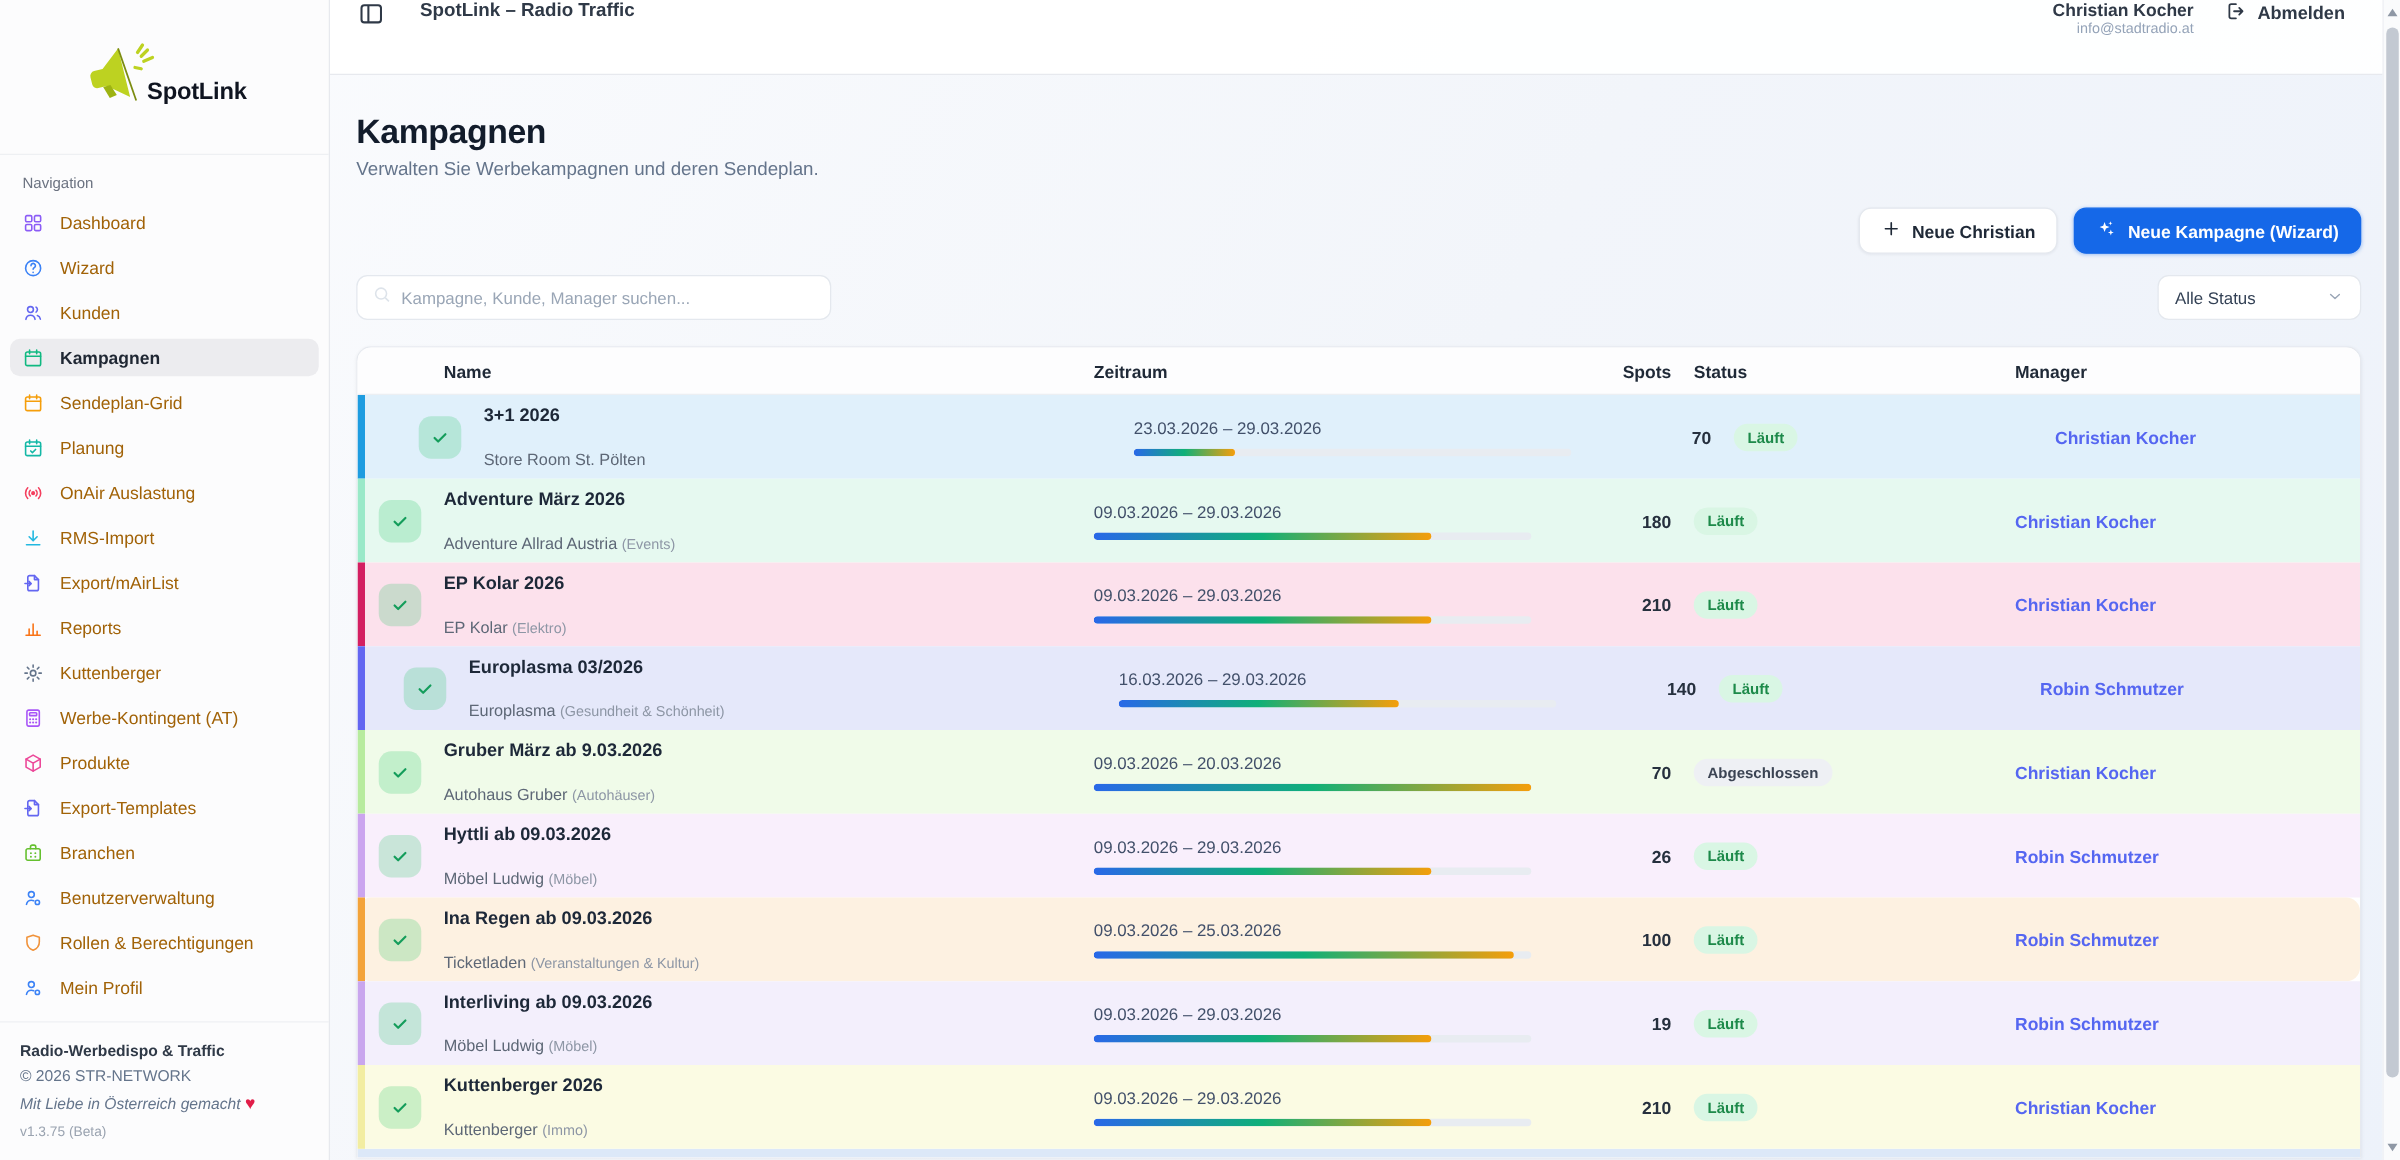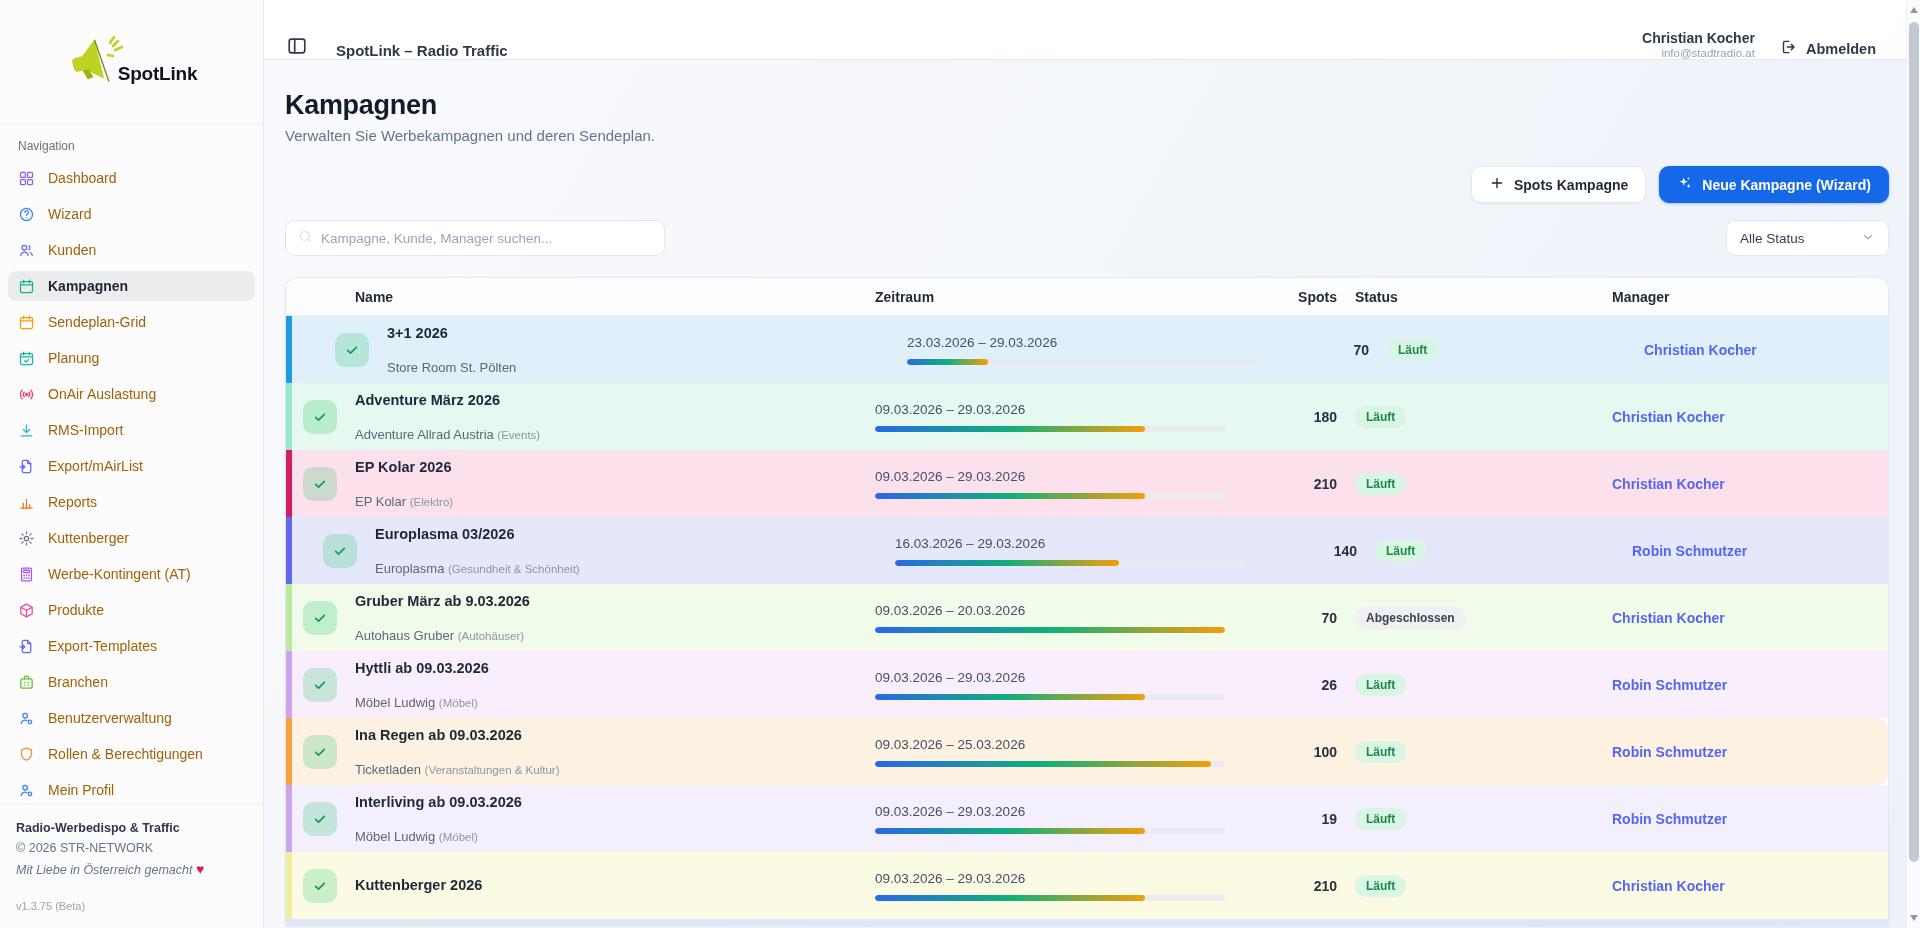--- a/index.html
+++ b/index.html
@@ -20,26 +20,26 @@
   .nav-item{display:flex;align-items:center;gap:13px;height:30px;padding:0 10px;
             border-radius:8px;font-size:14px;color:#a16207;margin-bottom:6px;cursor:pointer}
   .nav-item.active{background:#ececef;font-weight:700;color:#1f2733}
   .nav-icon{width:17px;height:17px;display:flex;align-items:center}
   .nav-icon svg{width:17px;height:17px}
   .side-footer{border-top:1px solid #eef0f3;padding:13px 16px 12px;font-size:12.5px;
                color:#64748b;line-height:1.6}
   .sf-title{font-weight:700;color:#2f3947}
   .sf-love{font-style:italic}
   .heart{color:#e11d48;font-style:normal;font-size:14px}
-  .sf-ver{font-size:11px;color:#9aa3b0;margin-top:18px}
+  .sf-ver{font-size:11px;color:#9aa3b0;margin-top:5px}
 
   
   .main{flex:1;display:flex;flex-direction:column;position:relative;min-width:0}
   .topbar{height:60px;background:rgba(255,255,255,.92);border-bottom:1px solid #e7e9ee;
-          display:flex;align-items:flex-end;padding:0 44px 0 22px}
+          display:flex;align-items:flex-start;padding:0 44px 0 22px}
   .tb-toggle{width:24px;height:24px;color:#2f3947;cursor:pointer;display:flex;margin-right:26px}
   .tb-toggle svg{width:22px;height:22px}
   .tb-title{font-size:15px;font-weight:700;color:#2f3947;flex:1}
   .user{text-align:right;margin-right:24px}
   .user-name{font-size:14px;font-weight:700;color:#2f3947}
   .user-email{font-size:11.5px;color:#94a3b8;margin-top:1px}
   .logout{display:flex;align-items:center;gap:9px;font-size:14.5px;font-weight:600;
           color:#2f3947;cursor:pointer}
   .logout svg{width:18px;height:18px}
 
@@ -341,21 +341,21 @@
     <h1 class="page-title">Kampagnen</h1>
     <div class="page-sub">Verwalten Sie Werbekampagnen und deren Sendeplan.</div>
 
     <div class="actions">
       <button class="btn btn-outline">
         <span>
           <svg viewBox="0 0 24 24" fill="none" stroke="currentColor" stroke-width="2" stroke-linecap="round">
               <path d="M12 5v14M5 12h14"></path>
             </svg>
         </span>
-        <span>Spots Kampagne</span>
+        <span>Neue Christian</span>
       </button>
       <button class="btn btn-primary">
         <span>
           <svg viewBox="0 0 24 24" fill="currentColor">
             <path d="M10 4l1.6 4.4L16 10l-4.4 1.6L10 16l-1.6-4.4L4 10l4.4-1.6z"></path>
             <path d="M17.5 13l.9 2.6 2.6.9-2.6.9-.9 2.6-.9-2.6-2.6-.9 2.6-.9z"></path>
             <path d="M17 3l.6 1.9L19.5 5.5l-1.9.6L17 8l-.6-1.9-1.9-.6 1.9-.6z"></path>
           </svg>
         </span>
         <span>Neue Kampagne (Wizard)</span>
@@ -580,20 +580,21 @@
             <div>
               <div class="accent" style="background: rgb(242, 237, 161);"></div>
               <div class="cb">
                 <svg viewBox="0 0 24 24" fill="none" stroke="currentColor" stroke-width="2.6" stroke-linecap="round" stroke-linejoin="round">
                   <path d="M5.5 12.5l4.3 4.3L18.5 8"></path>
                 </svg>
               </div>
             </div>
             <div>
               <div class="name">Kuttenberger 2026</div>
+              <div class="sub">Kuttenberger <span class="branch">(Immo)</span></div>
             </div>
             <div>
               <div class="dates">09.03.2026 – 29.03.2026</div>
               <div class="track">
                 <div class="fill" style="width: 77%; background: linear-gradient(90deg, rgb(41, 104, 232) 0%, rgb(15, 176, 120) 50%, rgb(245, 158, 11) 100%);"></div>
               </div>
             </div>
             <div class="spots">210</div>
             <div class="pad18"><span class="badge running">Läuft</span></div>
             <div class="manager-cell pad18">Christian Kocher</div>

